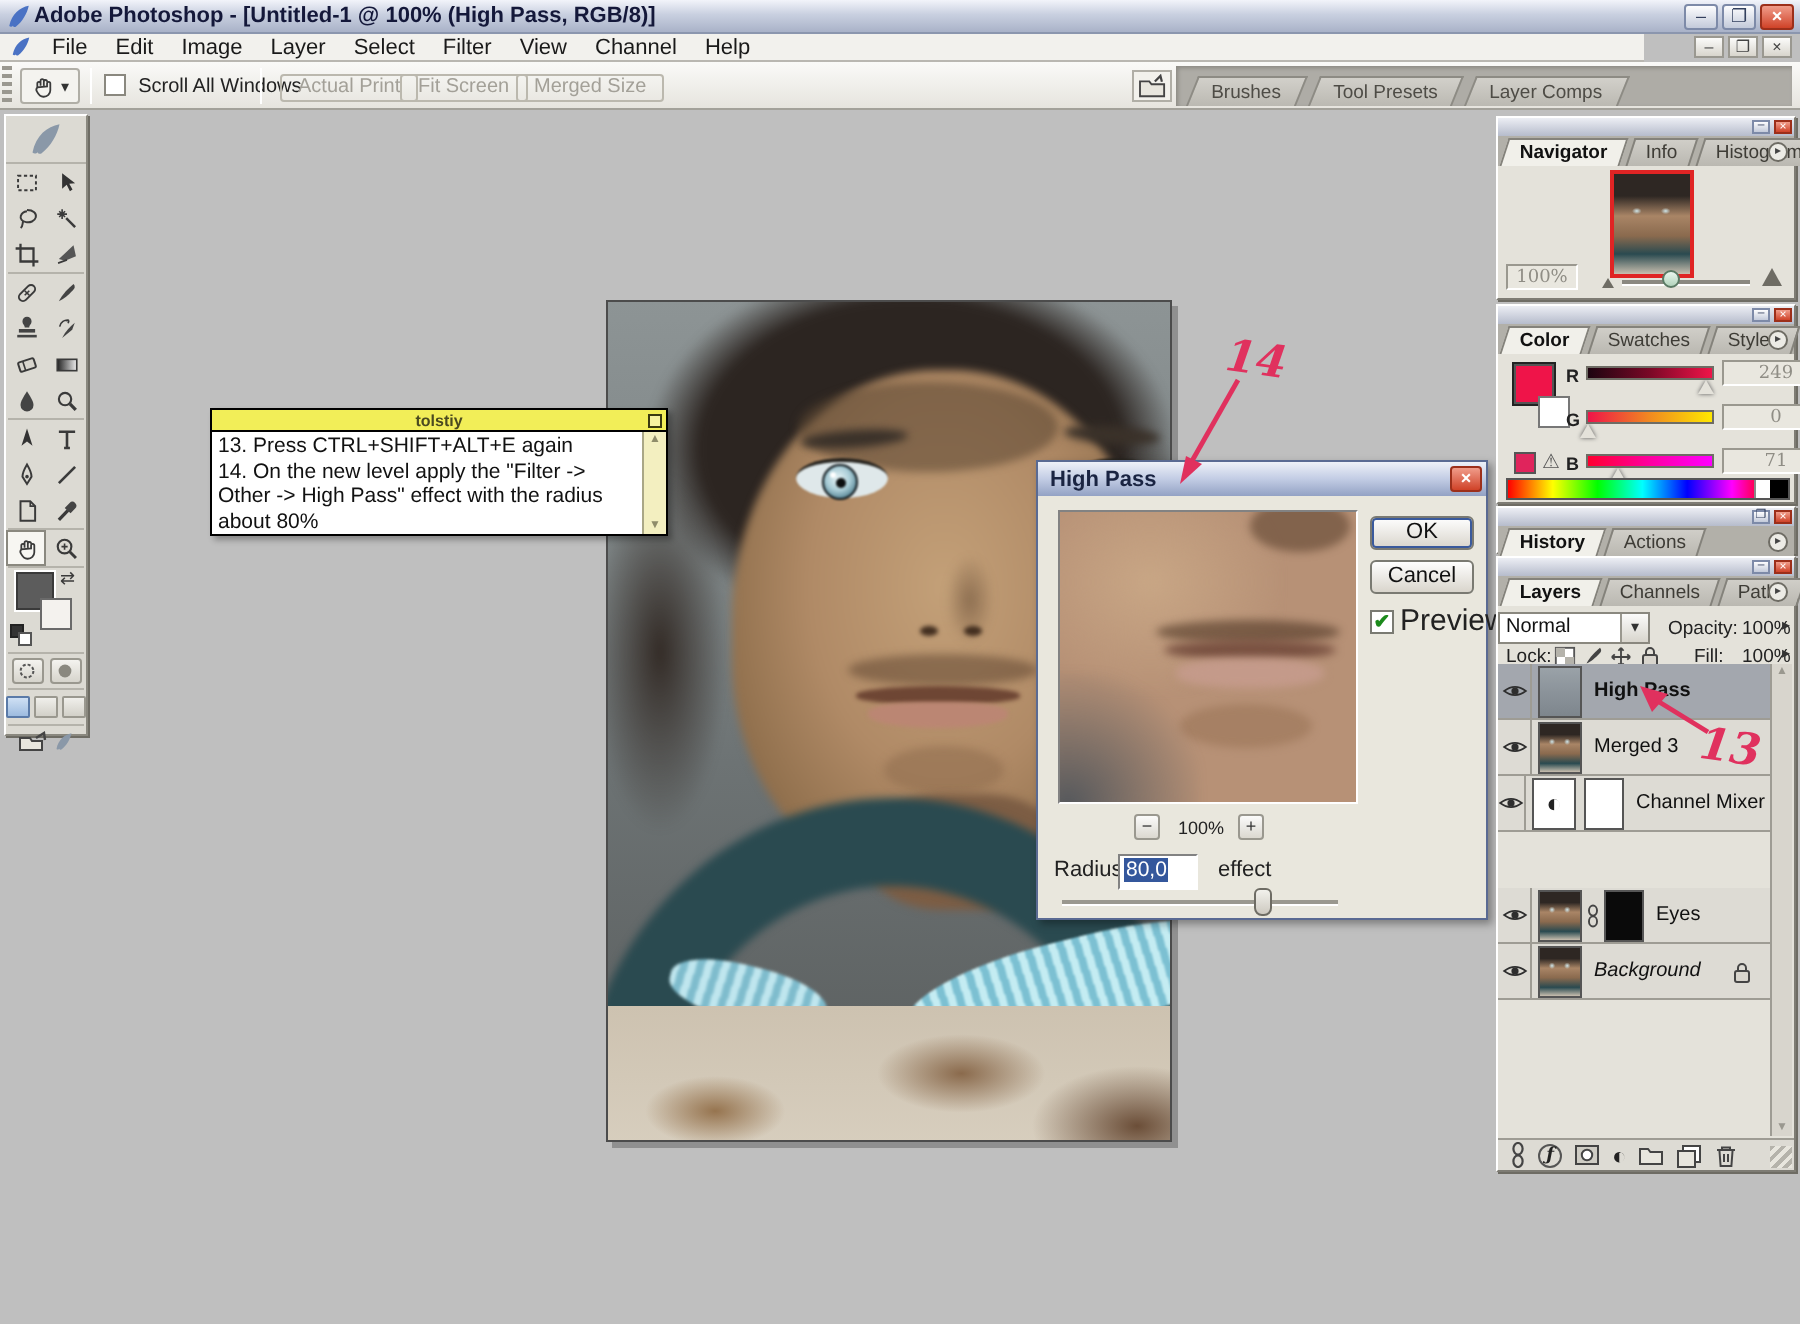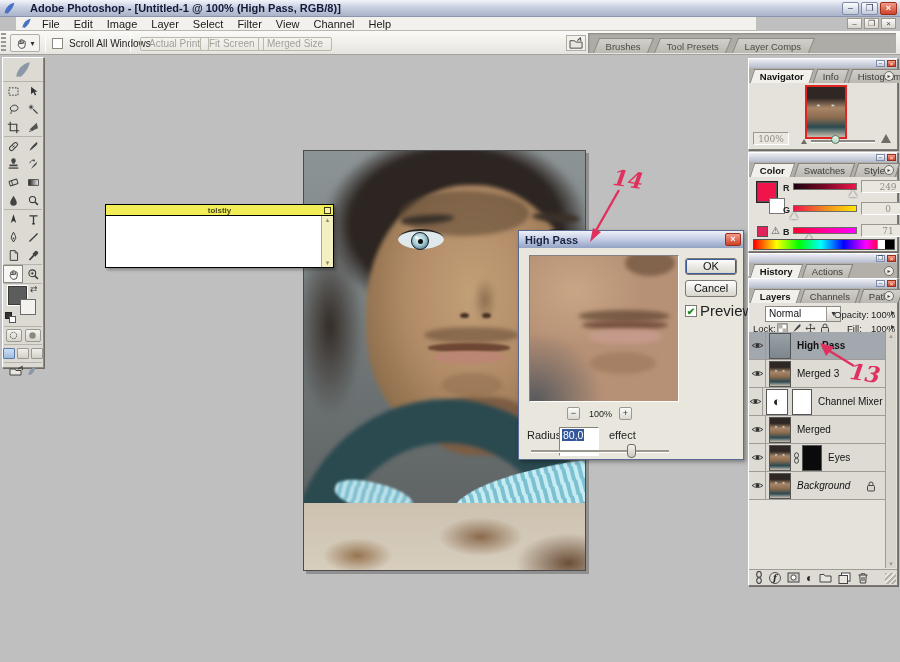--- a/index.html
+++ b/index.html
@@ -1,25 +1,25 @@
 <!DOCTYPE html>
 <html><head>
 <meta charset="utf-8">
 <style>
 *{box-sizing:border-box;margin:0;padding:0}
 html,body{width:900px;height:662px;overflow:hidden}
 body{font-family:"Liberation Sans",sans-serif;font-size:11px;background:#bfbfbf;position:relative;color:#222}
 .abs{position:absolute}
 
 .titlebar{left:0;top:0;width:900px;height:17px;background:linear-gradient(#f2f4fa,#c9d0e0 45%,#a9b2c8);border-bottom:1px solid #8b96ae;display:flex;align-items:center;padding-left:3px}
-.titlebar .txt{font-weight:bold;font-size:11px;color:#14183a;margin-left:14px;white-space:nowrap}
+.titlebar .txt{font-weight:bold;font-size:11px;color:#14183a;margin-left:1px;white-space:nowrap}
 .wbtns{position:absolute;right:3px;top:2px;display:flex;gap:2px}
 .wbtn{width:17px;height:13px;border:1px solid #7d8aa8;border-radius:2px;background:linear-gradient(#fdfdfe,#c3cada);font-size:9px;line-height:11px;text-align:center;color:#33405e}
 .wbtn.close{background:linear-gradient(#f09c8a,#cf4228);border-color:#9c2f1a;color:#fff;font-weight:bold}
-.menubar{left:16px;top:17px;width:740px;height:14px;background:#f2f1ed;border-bottom:1px solid #b9b7b1;display:flex;align-items:center;padding-left:2px}
+.menubar{left:0;top:17px;width:822px;height:14px;background:#f2f1ed;border-bottom:1px solid #b9b7b1;display:flex;align-items:center;padding-left:2px}
 .menuitem{padding:0 7px;font-size:11px;color:#1a1a1a;height:14px;line-height:14px}
 .docbtns{position:absolute;right:4px;top:18px;display:flex;gap:2px}
 .dbtn{width:15px;height:11px;border:1px solid #9a9890;background:linear-gradient(#fbfbfa,#d8d5cd);font-size:8px;line-height:9px;text-align:center;color:#444}
 .optionsbar{left:0;top:31px;width:900px;height:24px;background:linear-gradient(#fafaf8,#e6e4de);border-bottom:1px solid #a3a19a;}
 .grip{position:absolute;left:1px;top:33px;width:5px;height:20px;background:repeating-linear-gradient(180deg,#9a9890 0 2px,transparent 2px 4px)}
 .toolpreview{position:absolute;left:10px;top:34px;width:30px;height:18px;border:1px solid #b0aea6;border-radius:2px;background:#f4f3ef;display:flex;align-items:center;justify-content:center;gap:2px}
 .vsep{position:absolute;top:34px;width:1px;height:18px;background:#b5b3ab;border-right:1px solid #fff}
 .cb{width:11px;height:11px;border:1px solid #8a887f;background:#fff;display:inline-block;vertical-align:-2px}
 .obtn{position:absolute;top:37px;height:14px;border:1px solid #bbb8ae;border-radius:2px;color:#a3a098;font-size:10px;line-height:12px;padding:0 8px;background:transparent}
 .well{position:absolute;left:588px;top:33px;width:308px;height:20px;background:#aeaca6;box-shadow:inset 1px 1px 2px #8a8882;display:flex;align-items:flex-end;padding-left:8px}
@@ -83,21 +83,21 @@
 .pv-mline{left:48px;top:54px;width:92px;height:12px;border-radius:50%;background:rgba(70,45,30,.55)}
 .pv-liptop{left:52px;top:64px;width:86px;height:10px;border-radius:50%;background:#7a5242}
 .pv-lipbot{left:58px;top:73px;width:74px;height:15px;border-radius:45%;background:#c49a8a}
 .pv-chin{left:60px;top:96px;width:66px;height:22px;border-radius:50%;background:rgba(150,112,82,.5)}
 .pv-dark{left:-40px;top:80px;width:110px;height:110px;background:radial-gradient(ellipse at 40% 60%,#55585c 0%,rgba(85,88,92,0) 75%)}
 .zbtn{position:absolute;width:13px;height:13px;border:1px solid #9a988f;border-radius:2px;background:linear-gradient(#fbfbfa,#dbd8d0);font-size:9px;line-height:11px;text-align:center;color:#333}
 .dbutton{position:absolute;left:166px;width:52px;height:17px;border:1px solid #7a7a72;border-radius:3px;background:linear-gradient(#fefefe,#d9d5cc);font-size:11px;text-align:center;line-height:15px;color:#111}
 .dbutton.def{box-shadow:0 0 0 1px #3a5a9c inset}
 .dcheck{position:absolute;left:166px;top:71px;display:flex;align-items:center;gap:3px}
 .cbx{width:12px;height:12px;border:1px solid #7a7a72;background:#fff;color:#1c8a1c;font-size:10px;font-weight:bold;line-height:11px;text-align:center}
-.dinput{position:absolute;left:40px;top:196px;width:40px;height:29px;border:1px solid #828282;border-right-color:#fff;border-bottom-color:#fff;background:#fff;font-size:10.5px;padding:1px 2px}
+.dinput{position:absolute;left:40px;top:196px;width:40px;height:18px;border:1px solid #828282;border-right-color:#fff;border-bottom-color:#fff;background:#fff;font-size:10.5px;padding:1px 2px}
 .dinput span{background:#34579c;color:#fff;padding:0 1px}
 .dslider{position:absolute;left:12px;top:219px;width:138px;height:3px;background:#9a988f;border-bottom:1px solid #fff}
 .dthumb{position:absolute;left:108px;top:213px;width:9px;height:14px;background:linear-gradient(#f2f1ec,#cdc9c0);border:1px solid #6e6c64;border-radius:3px 3px 4px 4px}
 
 .panel{left:748px;width:150px;background:#e4e2da;border:1px solid #fff;border-right-color:#7e7c74;border-bottom-color:#7e7c74;box-shadow:1px 1px 0 #6e6c64}
 .pstrip{height:9px;background:linear-gradient(#eceef4,#b6bccc);position:relative}
 .pmin{position:absolute;right:12px;top:1px;width:9px;height:7px;border:1px solid #7d8aa8;background:linear-gradient(#fdfdfe,#c3cada);font-size:6px;line-height:5px;text-align:center;color:#33405e}
 .pclose{position:absolute;right:1px;top:1px;width:9px;height:7px;border:1px solid #9c2f1a;background:linear-gradient(#f09c8a,#cf4228);color:#fff;font-size:6px;line-height:6px;text-align:center}
 .ptabs{height:15px;background:#b2b0a9;display:flex;align-items:flex-end;padding-left:3px;position:relative}
 .ptab{transform:skewX(-18deg);border:1px solid #84827b;border-bottom:none;background:linear-gradient(#d0cec8,#bab8b1);padding:1px 7px 1px;margin-right:3px;font-size:9.5px;color:#3e3c36}
@@ -542,20 +542,22 @@
     <div class="abs ph-trim"></div>
     <div class="abs ph-trimL"></div>
     <div class="abs ph-garment"></div>
   </div>
 
   <div class="abs note">
     <div class="notetitle">
       <span>tolstiy</span>
       <span class="notemax"></span>
     </div>
+    <div class="notebody">13. Press CTRL+SHIFT+ALT+E again
+14.  On the new level apply the "Filter -&gt; Other -&gt; High Pass" effect with the radius about 80%</div>
     <div class="notescroll">
       <span>▲</span>
       <span>▼</span>
     </div>
   </div>
 
   <div class="abs dialog">
     <div class="dtitle">
       <span>High Pass</span>
       <span class="dclose">×</span>
@@ -654,21 +656,21 @@
     <div class="pstrip">
       <span class="pmin">–</span>
       <span class="pclose">×</span>
     </div>
     <div class="ptabs">
       <div class="ptab on"><span>Layers</span></div>
       <div class="ptab"><span>Channels</span></div>
       <div class="ptab"><span>Paths</span></div>
       <span class="pmenu">▸</span>
     </div>
-    <div class="dropdown" style="left:16px;top:27px">
+    <div class="dropdown" style="left:0;top:27px">
       <span>Normal</span>
       <span class="ddarrow">▾</span>
     </div>
     <span class="abs" style="left:85px;top:30px;font-size:9.5px">Opacity:</span>
     <span class="abs" style="left:122px;top:30px;font-size:9.5px">100%</span>
     <span class="abs spin" style="left:142px;top:29px">▸</span>
     <span class="abs" style="left:4px;top:44px;font-size:9.5px">Lock:</span>
     <svg class="abs" style="left:28px;top:44px" width="11" height="11">
         <use href="#s-checker"></use>
       </svg>
@@ -711,29 +713,20 @@
         </div>
       <div class="lthumb lt-adj">
           <span>◐</span>
         </div>
       <svg width="7" height="12" style="margin-left:2px">
           <use href="#s-chain"></use>
         </svg>
       <div class="lthumb lt-w" style="margin-left:2px;width:20px"></div>
       <span class="lname">Channel Mixer 1</span>
     </div>
-    <div class="lrow" style="top:137px">
-      <div class="eyecell">
-          <svg width="13" height="9">
-            <use href="#s-eye"></use>
-          </svg>
-        </div>
-      <div class="lthumb lt-photo"></div>
-      <span class="lname">Merged</span>
-    </div>
     <div class="lrow" style="top:165px">
       <div class="eyecell">
           <svg width="13" height="9">
             <use href="#s-eye"></use>
           </svg>
         </div>
       <div class="lthumb lt-photo"></div>
       <svg width="7" height="12" style="margin-left:2px">
           <use href="#s-chain"></use>
         </svg>

